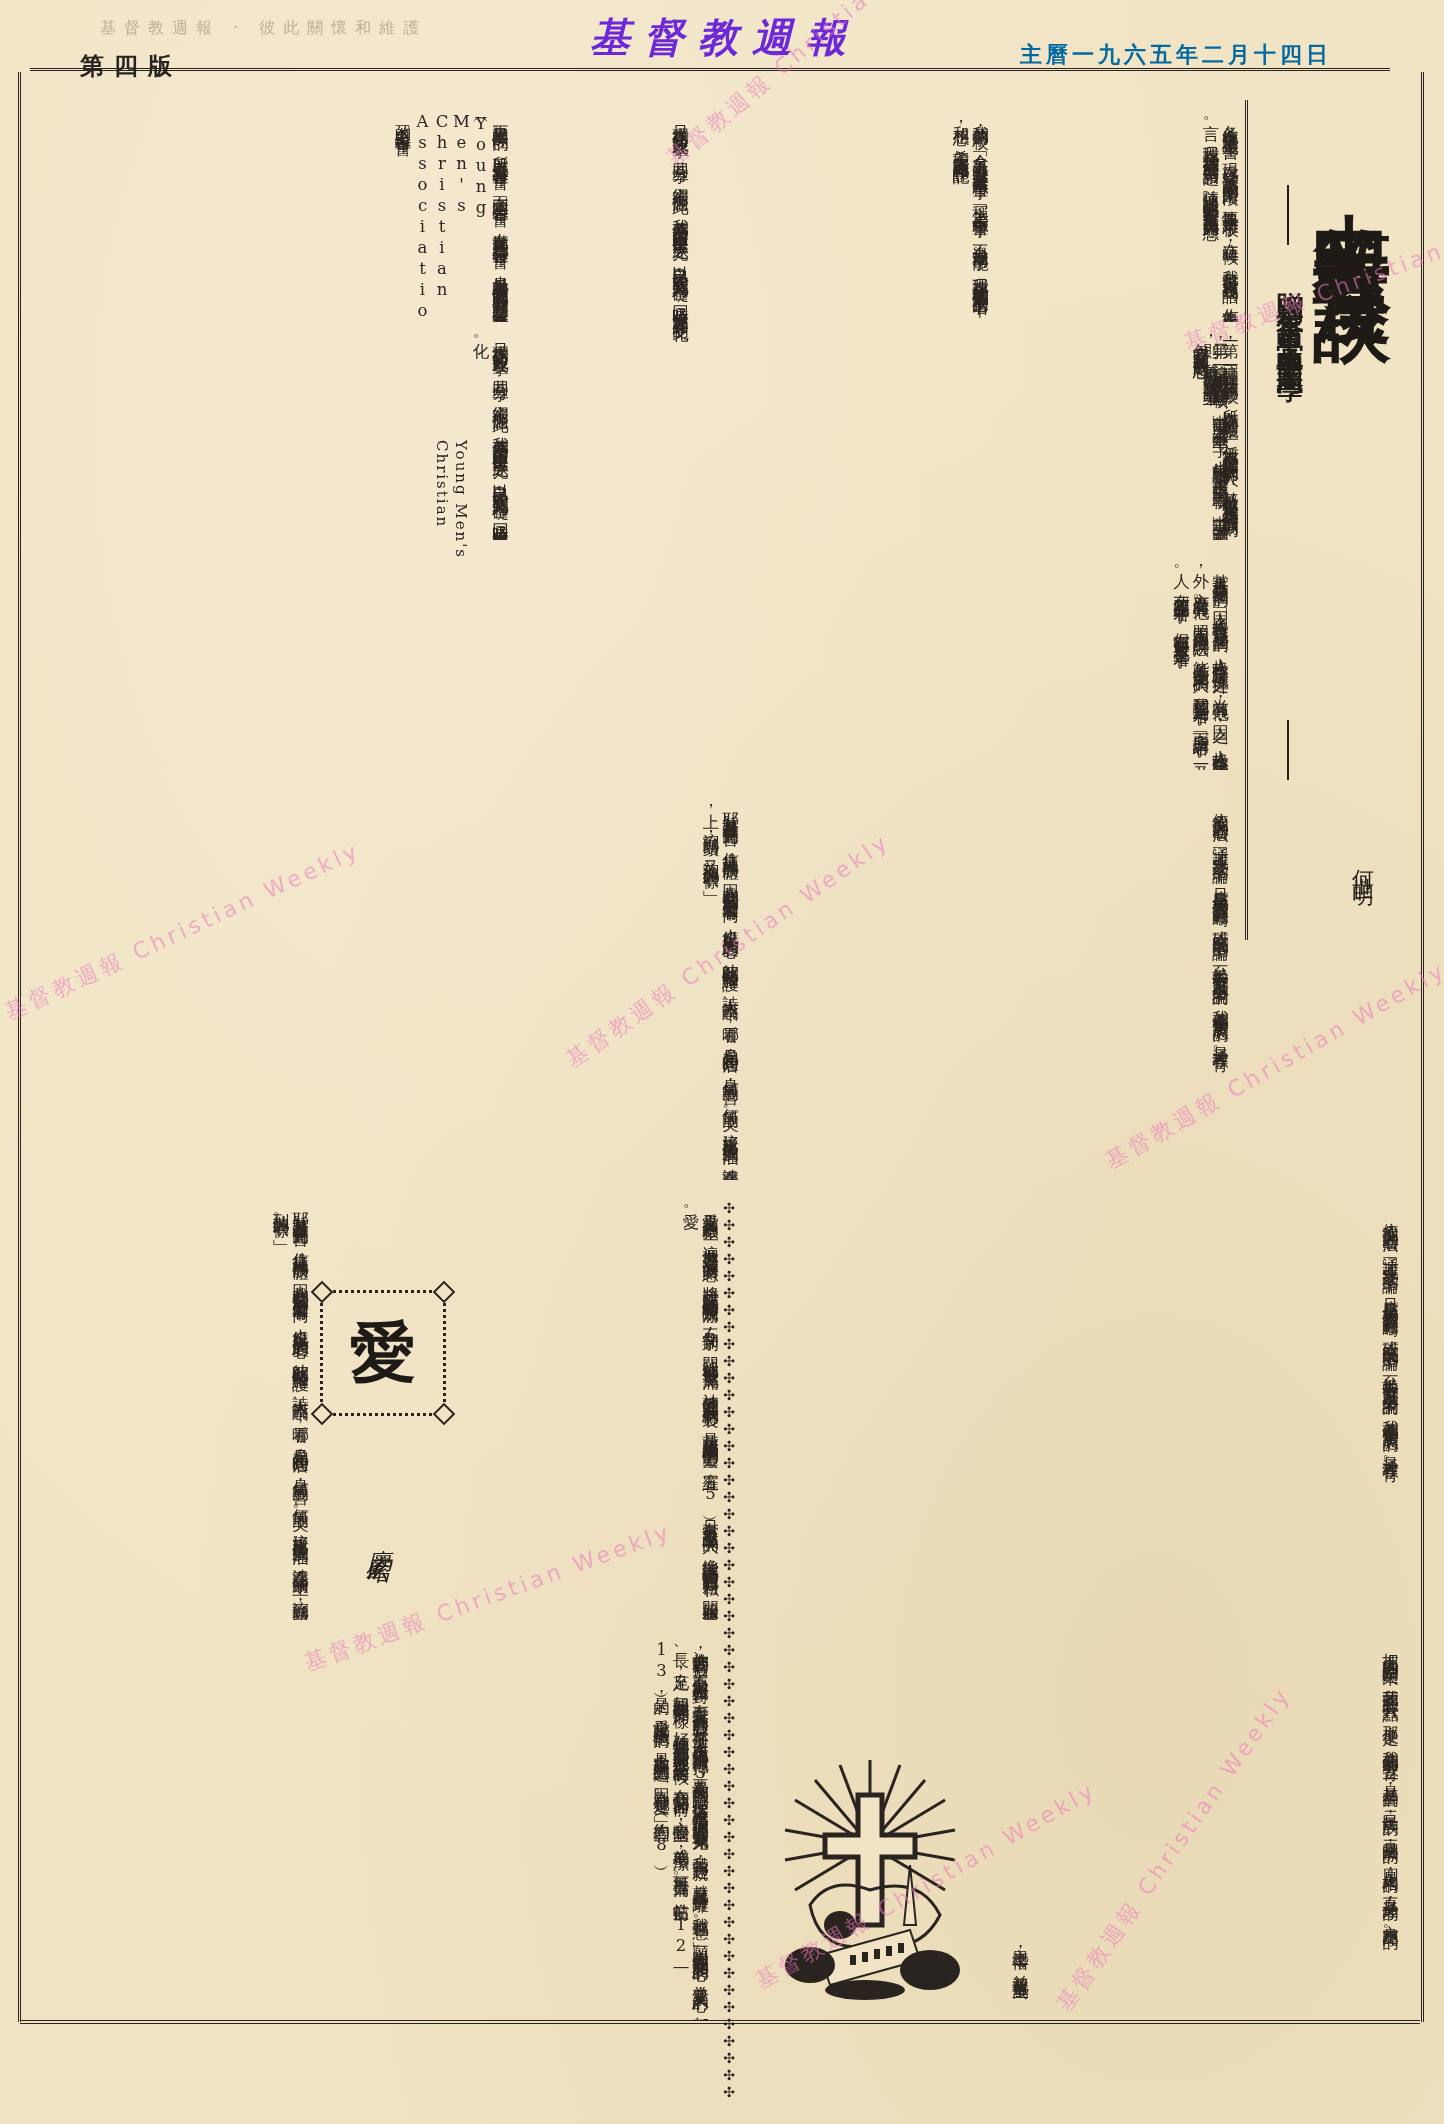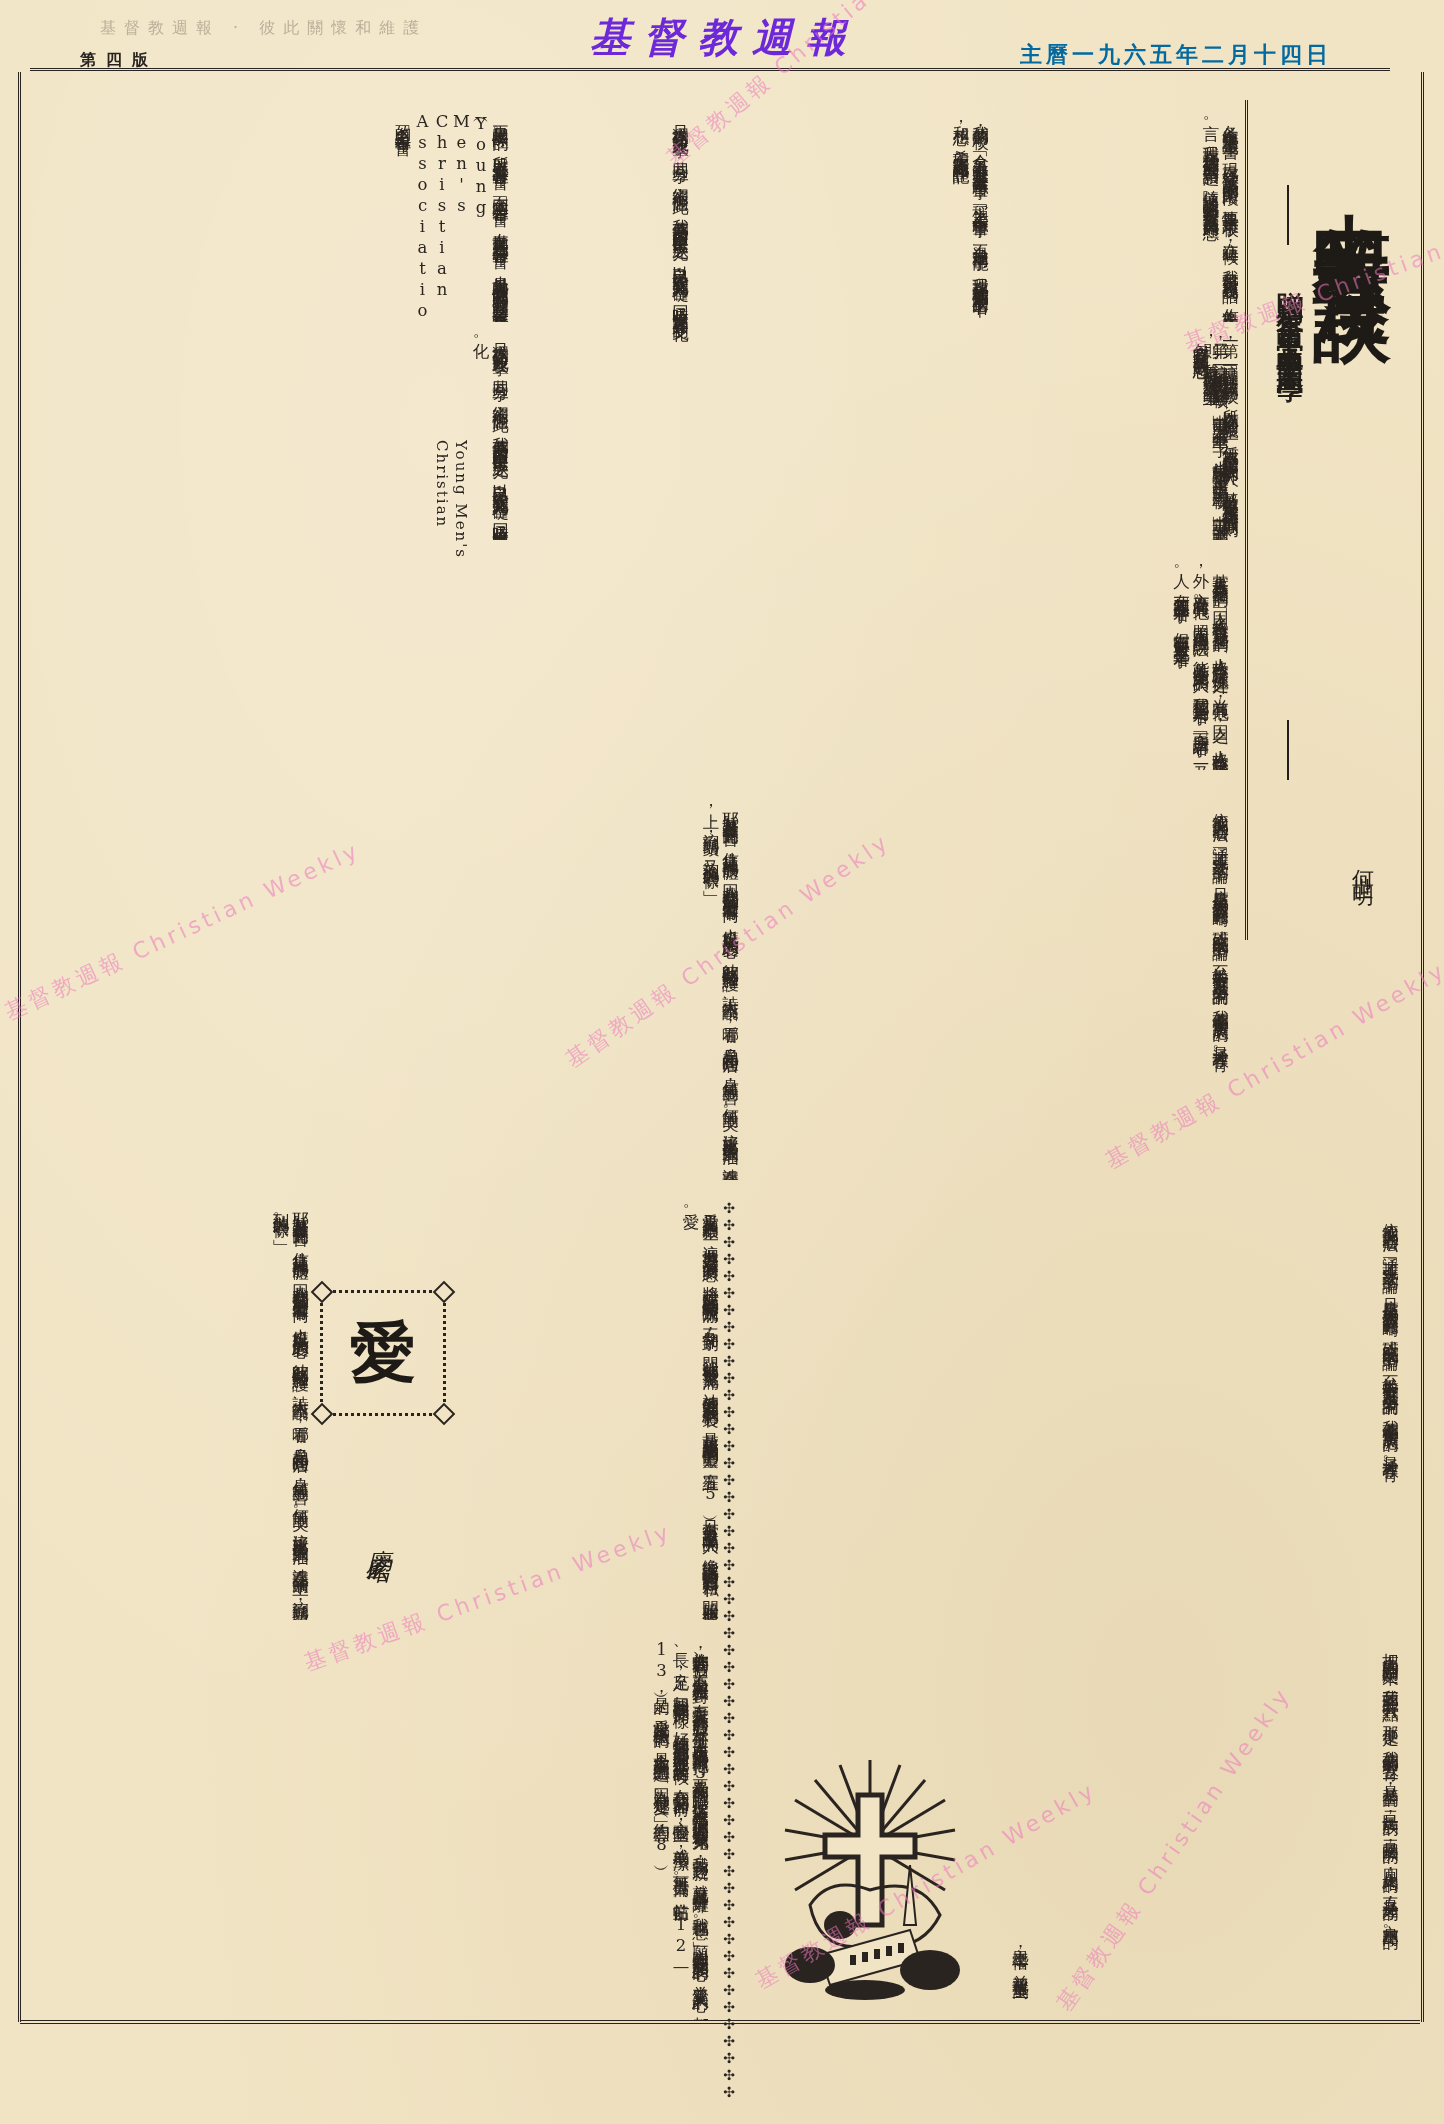--- a/index.html
+++ b/index.html
@@ -5,21 +5,21 @@
   html, body { margin: 0; padding: 0; }
   body {
     width: 1444px; height: 2124px; overflow: hidden; position: relative;
     background: #f1e4c4;
     background-image: radial-gradient(ellipse at 30% 20%, rgba(255,255,255,0.18), rgba(0,0,0,0) 60%),
                       radial-gradient(ellipse at 80% 80%, rgba(160,120,60,0.10), rgba(0,0,0,0) 60%);
     font-family: "DejaVu Serif", "Liberation Serif", serif;
     color: #2b2520;
   }
   .masthead { position: absolute; left: 0; top: 0; width: 1444px; height: 100px; }
-  .edition { position: absolute; left: 80px; top: 50px; font-size: 16px; font-weight: bold; letter-spacing: 10px; color: #2a2420; }
+  .edition { position: absolute; left: 80px; top: 50px; font-size: 24px; font-weight: bold; letter-spacing: 10px; color: #2a2420; }
   .paper-title { position: absolute; left: 590px; top: 10px; font-size: 40px; font-weight: bold; letter-spacing: 14px; color: #6d28d9; font-style: italic; }
   .date-line { position: absolute; left: 1020px; top: 40px; font-size: 22px; font-weight: bold; letter-spacing: 4px; color: #0369a1; }
   .faded-header { position: absolute; left: 100px; top: 18px; font-size: 16px; color: rgba(80,70,60,0.35); letter-spacing: 8px; }
   .rule-top { position: absolute; left: 30px; top: 68px; width: 1360px; height: 0; border-top: 3px double #2a2420; }
   .frame { position: absolute; left: 18px; top: 72px; width: 1400px; height: 1950px; border-left: 3px double #2a2420; border-right: 3px double #2a2420; }
   .rule-bottom { position: absolute; left: 20px; top: 2020px; width: 1400px; height: 0; border-top: 4px double #2a2420; }
 
   
   .vtext {
     position: absolute; writing-mode: vertical-rl; text-orientation: upright;

